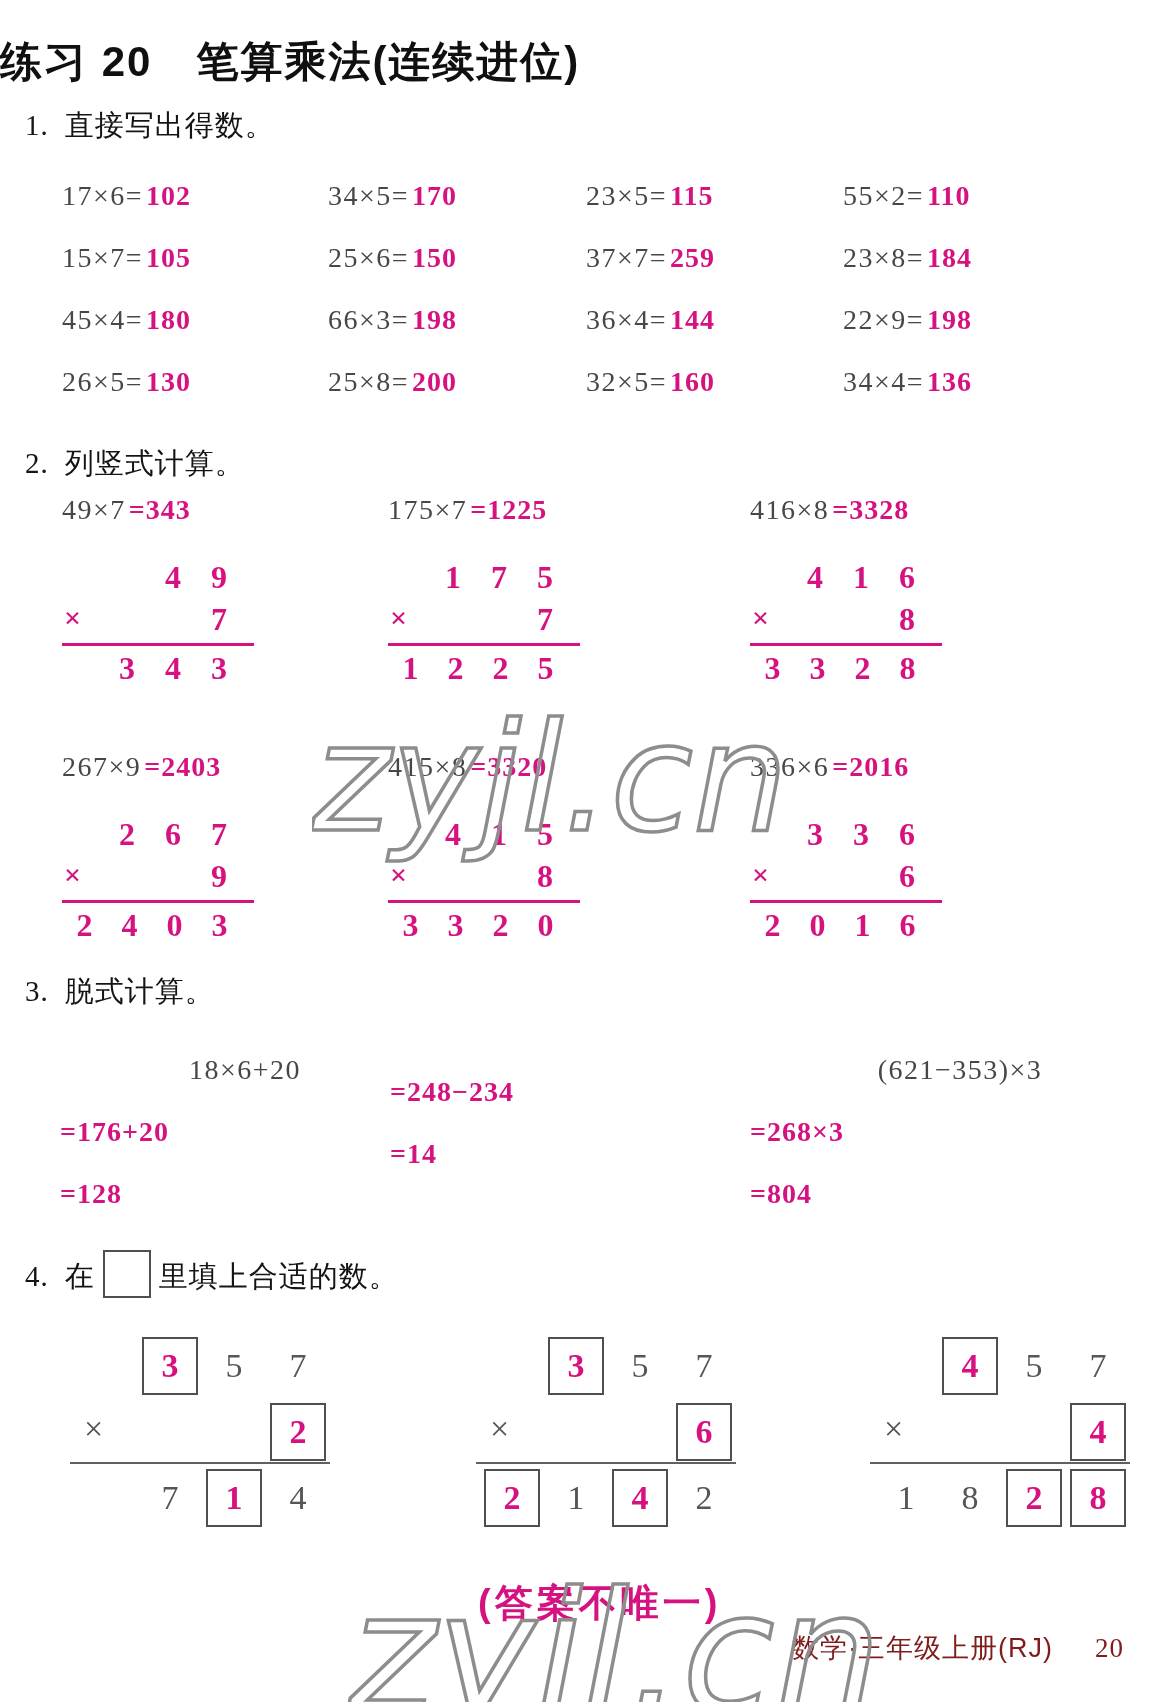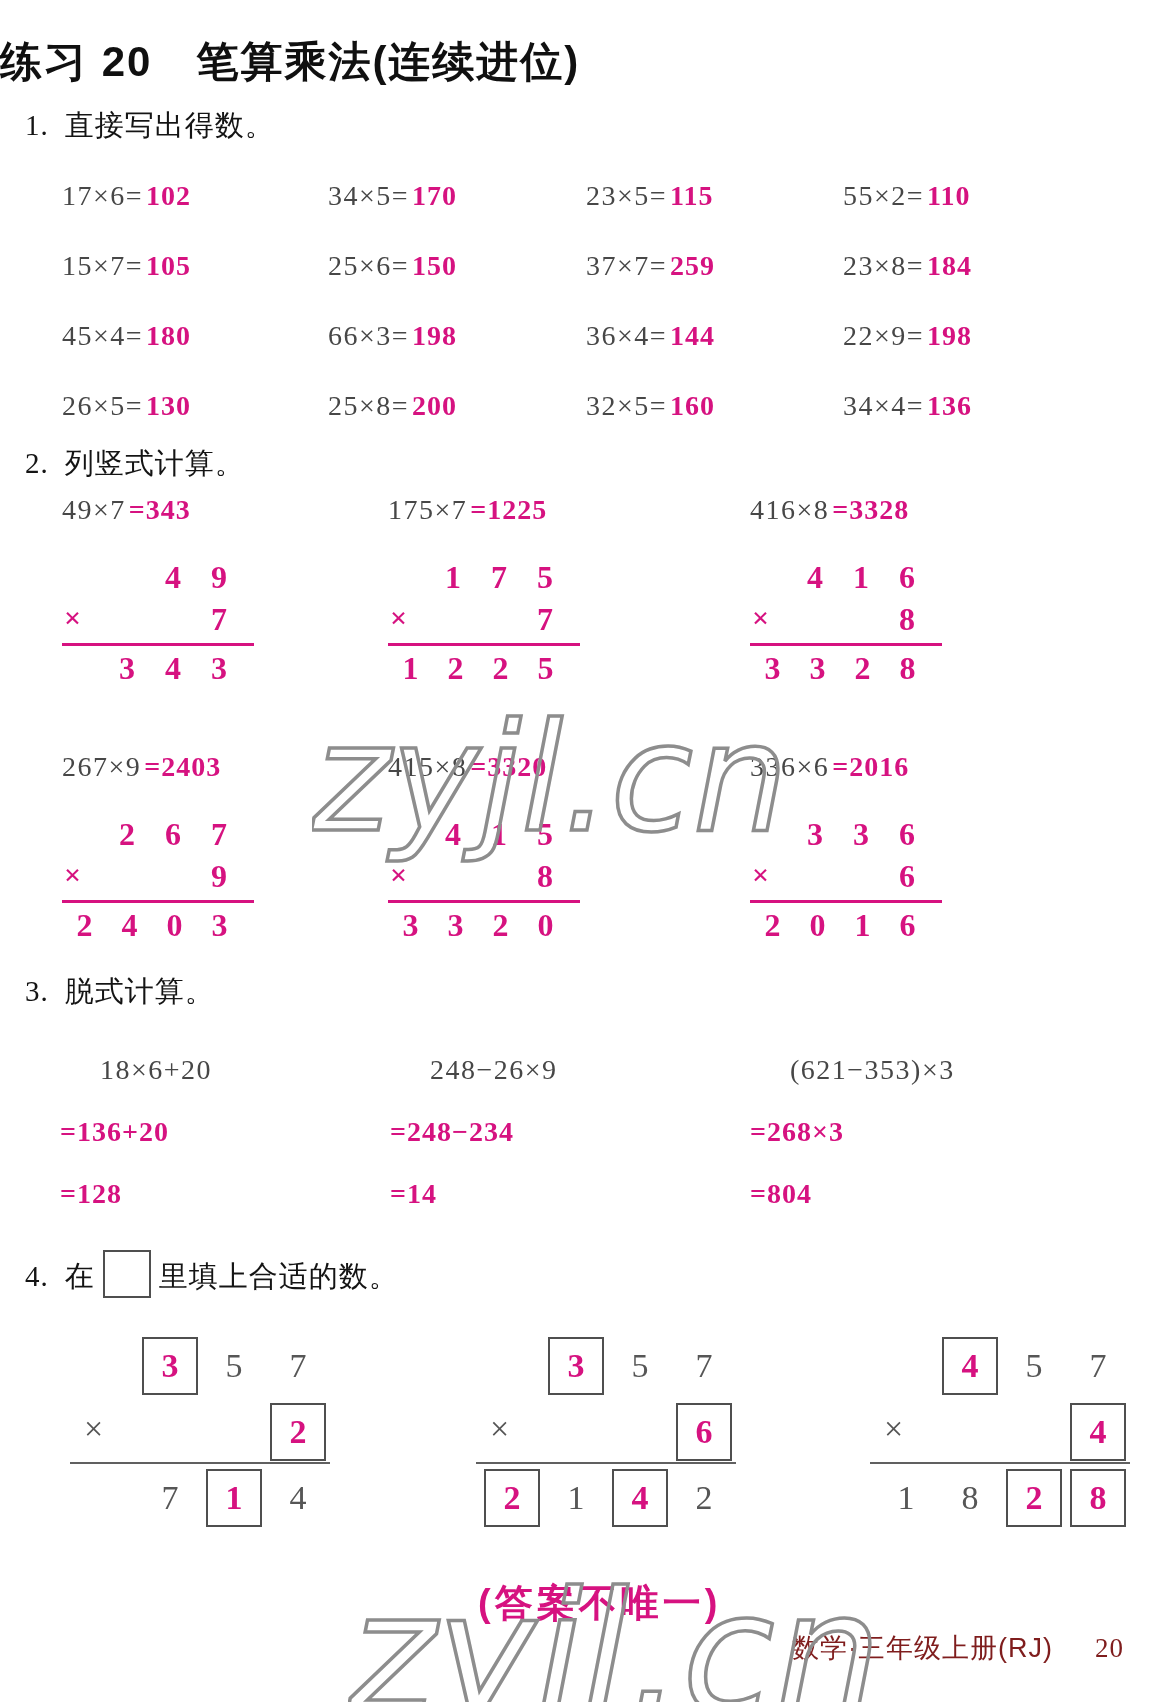--- a/index.html
+++ b/index.html
@@ -9,40 +9,40 @@
   .title{position:absolute;top:34px;left:0;width:100%;font-size:42px;font-weight:bold;
          color:#101010;font-family:"Liberation Sans",sans-serif;letter-spacing:2px;}
   .sech{position:absolute;left:25px;font-size:29px;font-weight:normal;color:#141414;
         font-family:"Liberation Sans",sans-serif;letter-spacing:1px;}
   .sech .num{font-family:"Liberation Serif",serif;margin-right:16px;}
   #s1h{top:106px;} #s2h{top:444px;} #s3h{top:972px;} #s4h{top:1250px;}
   .blankbox{display:inline-block;width:44px;height:44px;border:2.5px solid var(--box);
             vertical-align:-12px;margin:0 8px;background:#fff;}
   
   .s1grid{position:absolute;top:176px;left:62px;right:30px;display:grid;
-          grid-template-columns:266px 258px 257px 1fr;row-gap:30px;font-size:28px;}
+          grid-template-columns:266px 258px 257px 1fr;row-gap:22px;font-size:28px;}
   .eq{white-space:nowrap;color:var(--pgray);line-height:40px;height:40px;}
   .expr{letter-spacing:1.5px;}
   .ans{color:var(--mag);font-weight:bold;margin-left:3px;letter-spacing:1px;}
   
   .s2grid{position:absolute;top:490px;left:62px;right:30px;display:grid;
           grid-template-columns:326px 362px 1fr;}
   .s2cell{padding-bottom:58px;}
   .s2cell .eq{font-size:28px;}
   .vblock{position:relative;width:192px;margin-top:26px;color:var(--mag);font-weight:bold;}
   .vrow{position:relative;display:flex;justify-content:flex-end;align-items:center;
         height:42px;padding-right:12px;}
   .vd{width:46px;text-align:center;font-size:32px;}
   .xsign{position:absolute;left:2px;top:3px;font-size:30px;}
   .vline{border-top:3px solid var(--mag);margin-top:3px;}
   .vrow.prod{margin-top:1px;}
   
   .s3grid{position:absolute;top:1050px;left:60px;right:30px;display:grid;
           grid-template-columns:330px 360px 1fr;font-size:28px;}
-  .given{color:var(--pgray);padding-left:40px;height:40px;line-height:40px;letter-spacing:1.5px;}
+  .given{color:var(--pgray);padding-left:40px;height:40px;line-height:40px;letter-spacing:1.5px;text-align:center;}
   .step{color:var(--mag);font-weight:bold;margin-top:22px;height:40px;line-height:40px;letter-spacing:1px;}
   
   .s4grid{position:absolute;top:1338px;left:70px;right:20px;display:grid;
           grid-template-columns:406px 394px 1fr;}
   .s4cell{position:relative;width:260px;}
   .brow{position:relative;display:flex;justify-content:flex-end;align-items:center;height:56px;}
   .cell4{width:64px;height:56px;display:flex;align-items:center;justify-content:center;
          font-size:34px;color:var(--lgray);}
   .pval{display:block;}
   .bval{width:52px;height:54px;border:2.5px solid var(--box);display:flex;align-items:center;
@@ -228,25 +228,24 @@
         </div>
       </div>
     </div>
 
   <div id="s3h" class="sech">
     <span class="num">3.</span><span>脱式计算。</span>
   </div>
   <div id="s3grid" class="s3grid">
       <div class="s3cell">
         <div class="given">18×6+20</div>
-        <div class="step">=136+20</div>
+        <div class="step">=176+20</div>
         <div class="step">=128</div>
       </div>
       <div class="s3cell">
-        <div class="given">248−26×9</div>
         <div class="step">=248−234</div>
         <div class="step">=14</div>
       </div>
       <div class="s3cell">
         <div class="given">(621−353)×3</div>
         <div class="step">=268×3</div>
         <div class="step">=804</div>
       </div>
     </div>
 

